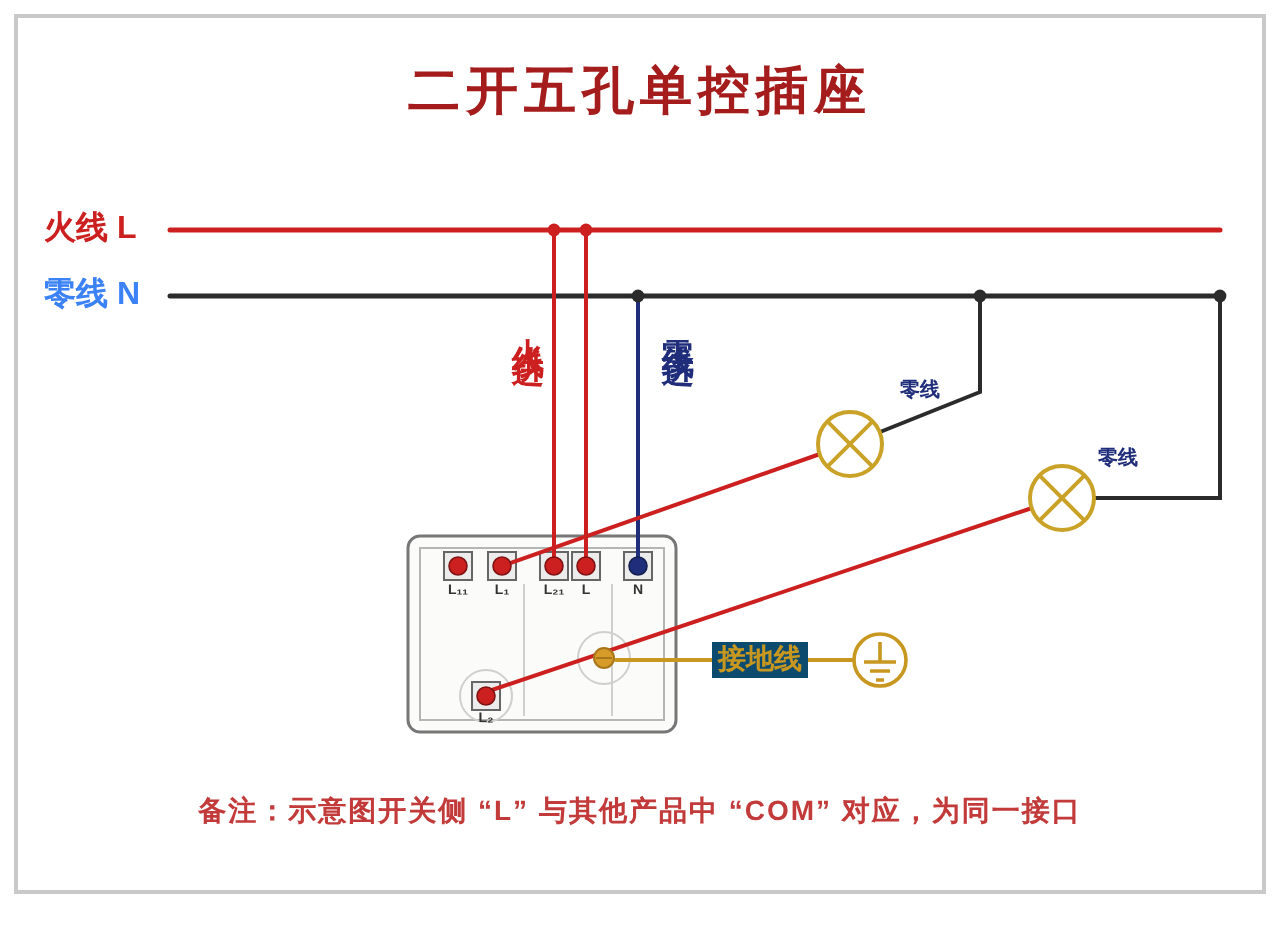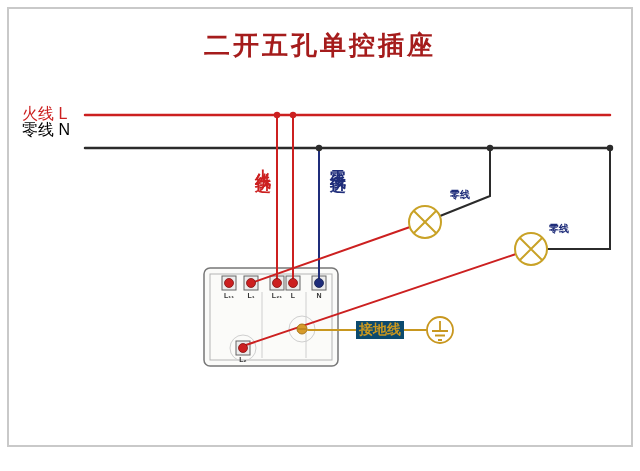--- a/index.html
+++ b/index.html
@@ -27,23 +27,23 @@
   .cap-navy{fill:var(--navy);stroke:#14204f;stroke-width:.8;}
   .dot-live{fill:var(--live);}
   .dot-neutral{fill:var(--neutral);}
 
   .lbl{position:absolute;white-space:nowrap;}
   .title{
     position:absolute;left:0;right:0;top:28px;
     text-align:center;font-size:26px;font-weight:bold;
     letter-spacing:3px;color:var(--title);
   }
-  .line-label{font-size:16px;font-weight:normal;}
+  .line-label{font-size:16px;font-weight:bold;}
   .live-label{left:22px;top:104px;color:var(--live);}
-  .neutral-label{left:22px;top:120px;color:#000000;}
+  .neutral-label{left:22px;top:137px;color:#3b82f6;}
   .vert{
     writing-mode:vertical-rl;text-orientation:upright;
     font-size:16px;font-weight:bold;letter-spacing:4px;
   }
   .live-in{left:252px;top:156px;color:var(--live);}
   .neutral-in{left:327px;top:156px;color:var(--navy);}
   .nlab{font-size:10px;font-weight:bold;color:var(--navy);}
   .lamp1-n{left:450px;top:188px;}
   .lamp2-n{left:549px;top:222px;}
   .ground-label{
@@ -146,14 +146,15 @@
 
   <span class="lbl ground-label">接地线</span>
 
   <span class="lbl tlab" style="left:229px;top:292px;">L₁₁</span>
   <span class="lbl tlab" style="left:251px;top:292px;">L₁</span>
   <span class="lbl tlab" style="left:277px;top:292px;">L₂₁</span>
   <span class="lbl tlab" style="left:293px;top:292px;">L</span>
   <span class="lbl tlab" style="left:319px;top:292px;">N</span>
   <span class="lbl tlab" style="left:243px;top:356px;">L₂</span>
 
+  <div class="note">备注：示意图开关侧 “L” 与其他产品中 “COM” 对应，为同一接口</div>
 
 </div>
 
 </body></html>

